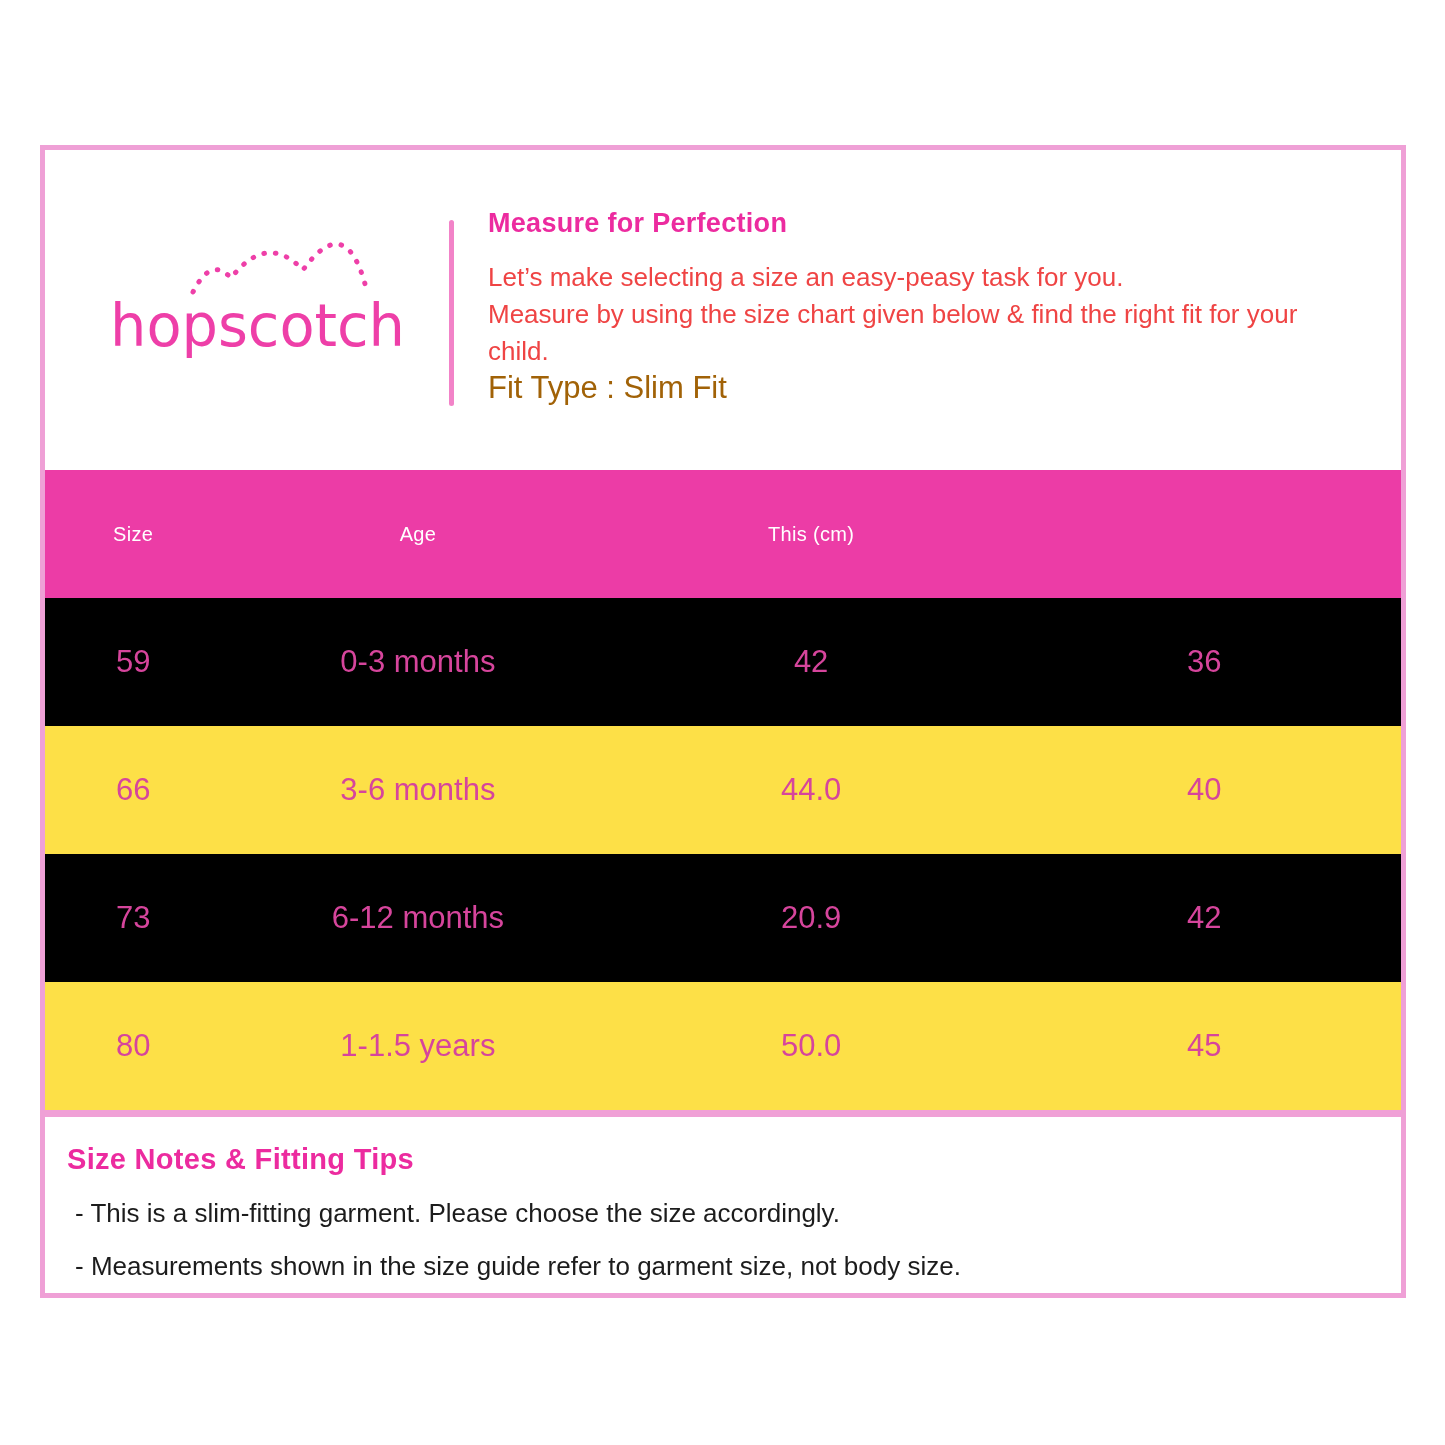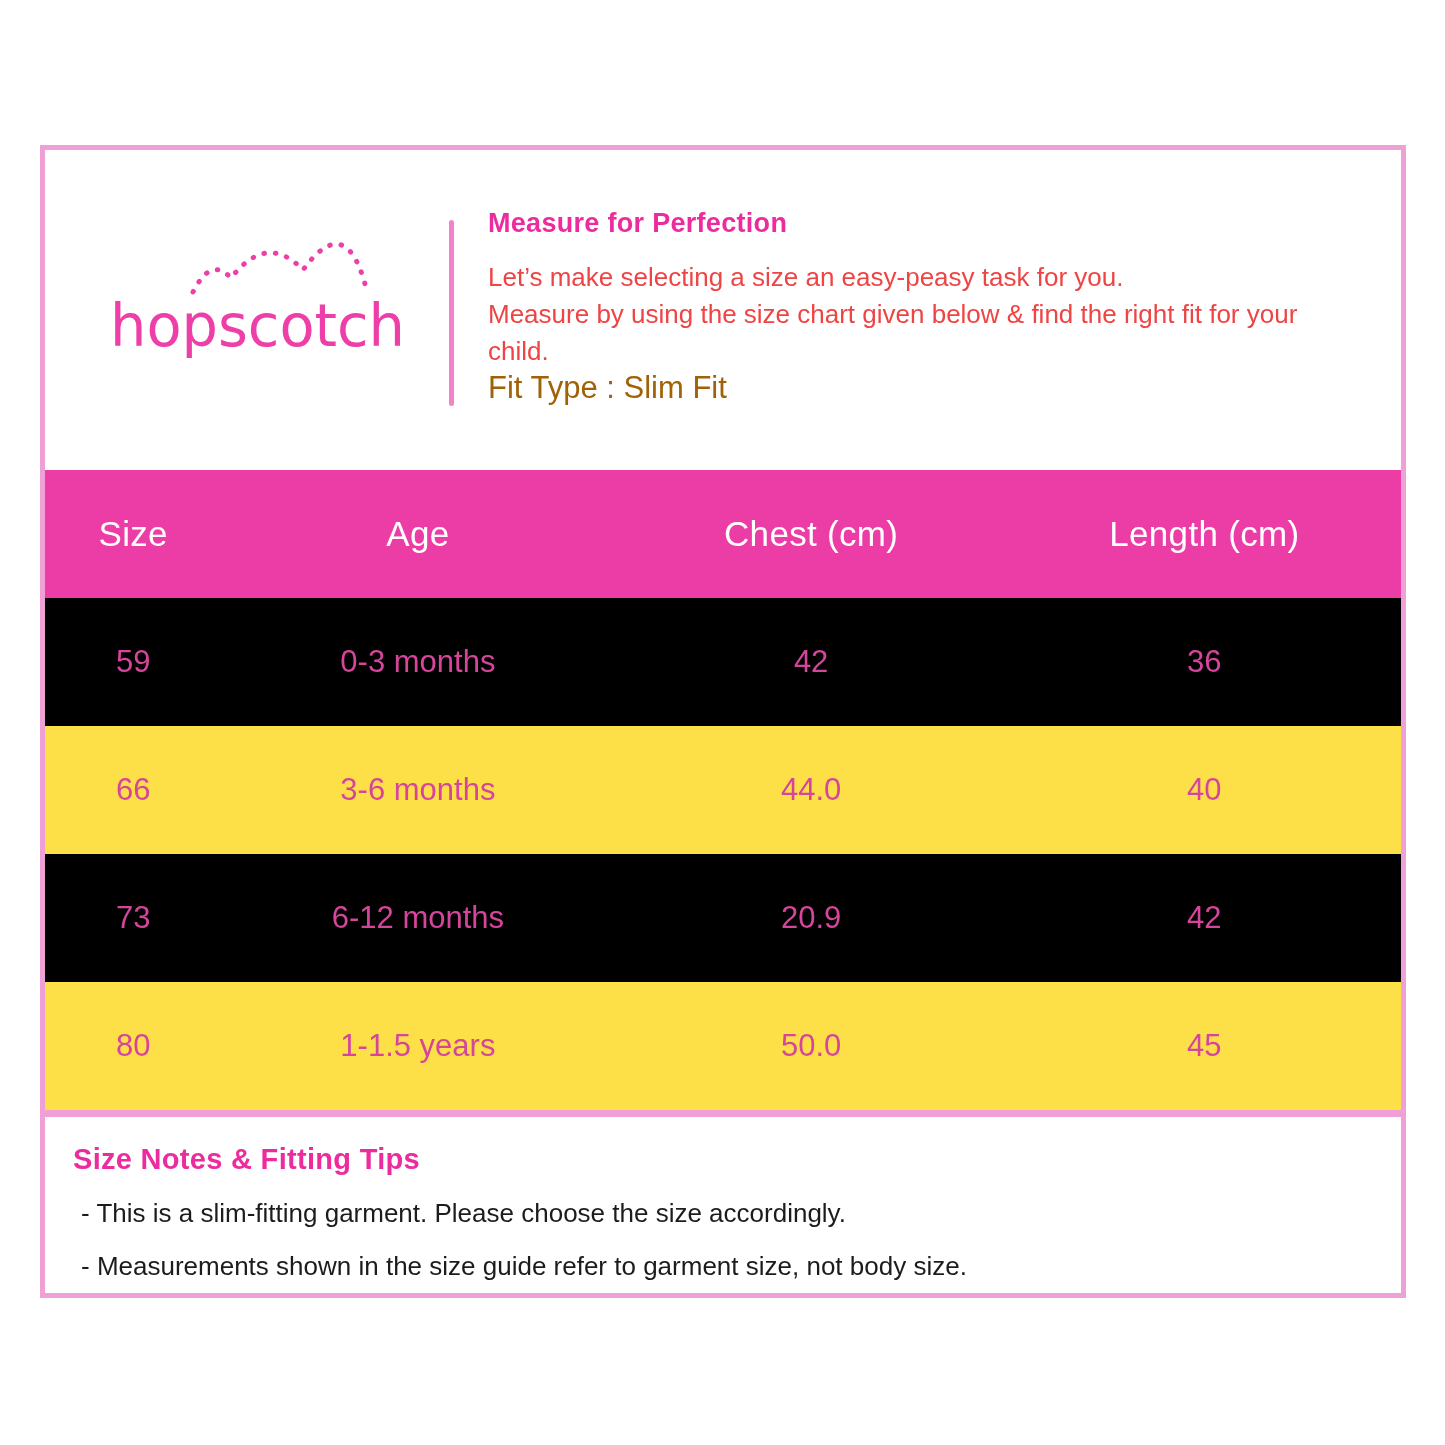--- a/index.html
+++ b/index.html
@@ -20,31 +20,31 @@
     background:#f283c8; border-radius:3px; }
 
   .intro { position:absolute; left:443px; top:58px; width:900px; }
   .intro-title { font-size:27px; font-weight:bold; color:#ec2b9f; letter-spacing:.3px; }
   .intro-body { margin-top:20px; font-size:26px; line-height:37px; color:#ef4444; }
   .fit-type { font-size:31px; font-weight:500; color:#a16207; }
 
   
   .size-table { position:absolute; top:320px; left:0; width:100%; }
   .t-header { display:flex; align-items:center; height:128px; background:#ec3ca6;
-    color:#ffffff; font-size:35px; font-weight:500; letter-spacing:.3px; }
+    color:#ffffff; font-size:20px; font-weight:500; letter-spacing:.3px; }
   .t-row { display:flex; align-items:center; height:128px; background:#000000;
     color:#d6459c; font-size:31px; }
   .t-row.alt { background:#fde047; }
   .cell { text-align:center; }
   .c0 { width:13%; } .c1 { width:29%; } .c2 { width:29%; } .c3 { width:29%; }
 
   
   .notes { position:absolute; top:960px; left:0; width:100%; }
   .notes-sep { height:7px; background:#f0a0d6; }
-  .notes-inner { padding:26px 24px 0 28px; }
+  .notes-inner { padding:26px 24px 0 22px; }
   .notes-title { font-size:29px; font-weight:bold; color:#ec2b9f; letter-spacing:.3px; }
   .note-line { margin-top:22px; font-size:26px; color:#1c1c1c; padding-left:8px; }
 </style>
 </head>
 <body>
 
 <div class="page">
   <div class="card">
 
     <div class="top-section">
@@ -65,22 +65,21 @@
           <div>child.</div>
         </div>
         <div class="fit-type">Fit Type : Slim Fit</div>
       </div>
     </div>
 
     <div class="size-table">
       <div class="t-header">
         <div class="cell c0">Size</div>
         <div class="cell c1">Age</div>
-        <div class="cell c2">Chest (cm)</div>
-        <div class="cell c3">Length (cm)</div>
+        <div class="cell c2">This (cm)</div>
       </div>
 
       <div class="t-row">
         <div class="cell c0">59</div>
         <div class="cell c1">0-3 months</div>
         <div class="cell c2">42</div>
         <div class="cell c3">36</div>
       </div>
 
       <div class="t-row alt">

